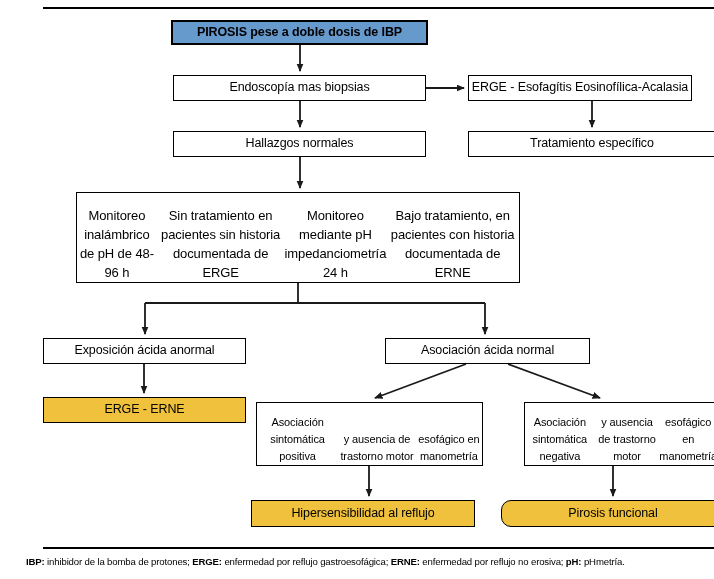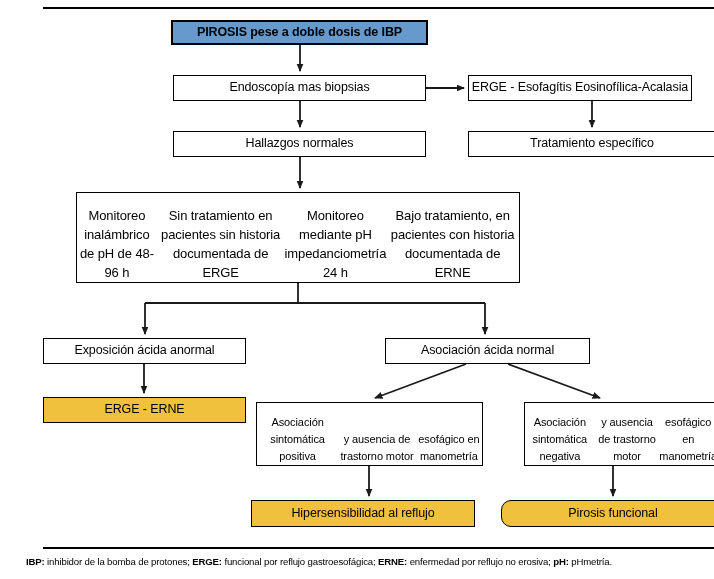--- a/index.html
+++ b/index.html
@@ -109,15 +109,15 @@
   </div>
 
   <div class="node yellow" style="left:233px; top:500px; width:224px; height:27px;">
     <span>Hipersensibilidad al reflujo</span>
   </div>
 
   <div class="node yellow" style="left:483px; top:500px; width:224px; height:27px;border-radius:10px;">
     <span>Pirosis funcional</span>
   </div>
 
-  <div id="footnote"><span class="b">IBP:</span><span> inhibidor de la bomba de protones; </span><span class="b">ERGE:</span><span> funcional por reflujo gastroesofágica; </span><span class="b">ERNE:</span><span> enfermedad por reflujo no erosiva; </span><span class="b">pH:</span><span> pHmetría.</span></div>
+  <div id="footnote"><span class="b">IBP:</span><span> inhibidor de la bomba de protones; </span><span class="b">ERGE:</span><span> enfermedad por reflujo gastroesofágica; </span><span class="b">ERNE:</span><span> enfermedad por reflujo no erosiva; </span><span class="b">pH:</span><span> pHmetría.</span></div>
 
 </div>
 
 </body></html>

